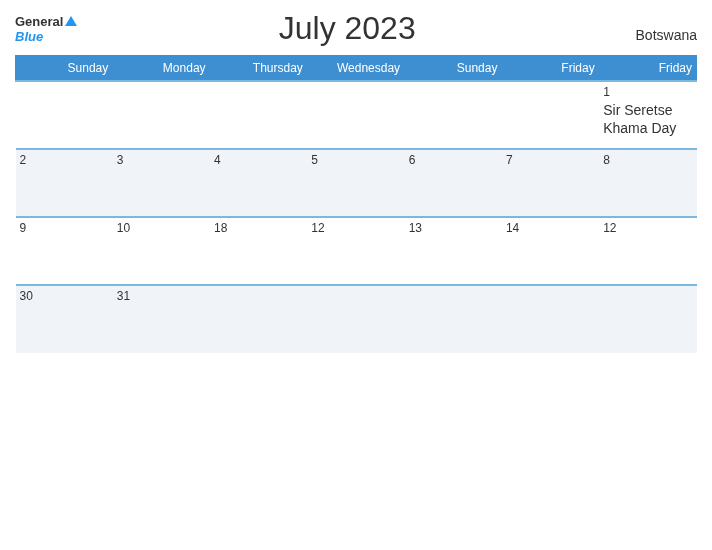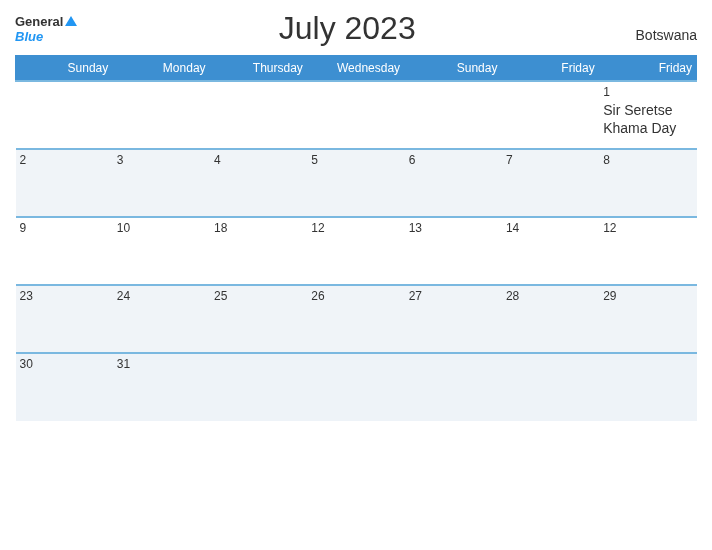--- a/index.html
+++ b/index.html
@@ -173,43 +173,20 @@
           <td>
             <span class="day-number">13</span>
           </td>
           <td>
             <span class="day-number">14</span>
           </td>
           <td>
             <span class="day-number">12</span>
           </td>
         </tr>
-        <tr class="row-odd">
-          <td>
-            <span class="day-number">23</span>
-          </td>
-          <td>
-            <span class="day-number">24</span>
-          </td>
-          <td>
-            <span class="day-number">25</span>
-          </td>
-          <td>
-            <span class="day-number">26</span>
-          </td>
-          <td>
-            <span class="day-number">27</span>
-          </td>
-          <td>
-            <span class="day-number">28</span>
-          </td>
-          <td>
-            <span class="day-number">29</span>
-          </td>
-        </tr>
         <tr class="row-even">
           <td>
             <span class="day-number">30</span>
           </td>
           <td>
             <span class="day-number">31</span>
           </td>
           <td style="border-top: 2px solid rgb(122, 184, 224);"></td>
           <td style="border-top: 2px solid rgb(122, 184, 224);"></td>
           <td style="border-top: 2px solid rgb(122, 184, 224);"></td>

